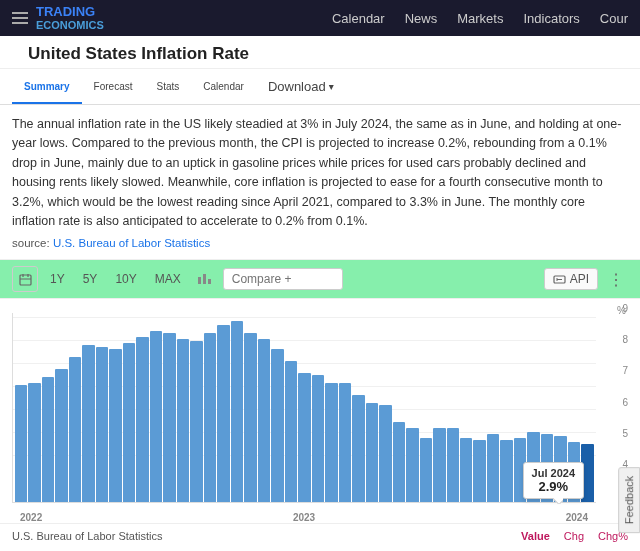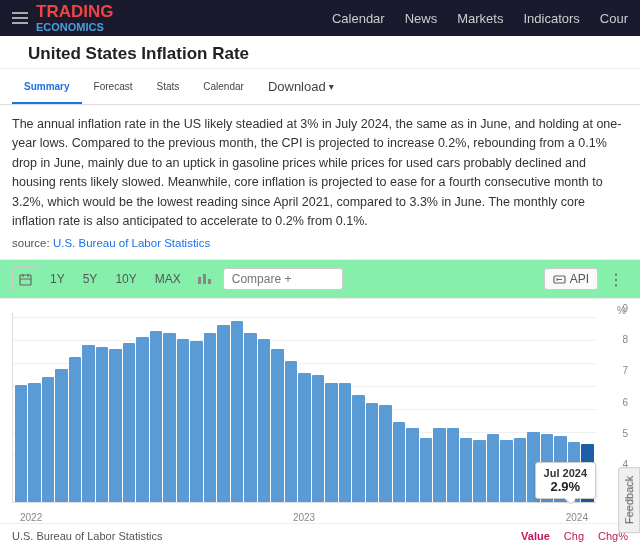--- a/index.html
+++ b/index.html
@@ -18,21 +18,21 @@
       display: flex;
       align-items: center;
       gap: 8px;
       margin-right: auto;
     }
     .hamburger {
       display: flex; flex-direction: column; gap: 3px; cursor: pointer;
     }
     .hamburger span { display: block; width: 16px; height: 2px; background: #aaa; }
     .logo-text { line-height: 1.1; }
-    .logo-trading { font-size: 17px; font-weight: bold; color: #ef4444; }
+    .logo-trading { font-size: 13px; font-weight: bold; color: #3b82f6; }
     .logo-economics { font-size: 11px; color: #4a9eda; font-weight: bold; }
     .header-nav { display: flex; gap: 20px; }
     .header-nav a { color: #ccc; text-decoration: none; font-size: 13px; }
 
     
     .page-title-bar {
       padding: 8px 28px 4px;
       border-bottom: 1px solid #eee;
     }
     .page-title {
@@ -187,21 +187,21 @@
     .tooltip {
       position: absolute;
       background: #fff;
       border: 1px solid #ccc;
       border-radius: 3px;
       padding: 4px 8px;
       font-size: 11px;
       text-align: center;
       pointer-events: none;
       box-shadow: 0 2px 4px rgba(0,0,0,0.15);
-      right: 32px;
+      right: 44px;
       bottom: 24px;
       min-width: 60px;
     }
     .tooltip-date { font-weight: bold; font-size: 11px; color: #333; }
     .tooltip-value { font-size: 13px; font-weight: bold; color: #222; }
     .tooltip-arrow {
       position: absolute;
       bottom: -6px;
       right: 20px;
       width: 10px;
@@ -222,20 +222,21 @@
 
     
     .x-axis-labels {
       position: absolute;
       bottom: 0;
       left: 0;
       right: 32px;
       display: flex;
       justify-content: space-between;
       padding: 0 8px;
+      font-weight: bold;
     }
     .x-label { font-size: 10px; color: #888; }
 
     
     .grid-line {
       position: absolute;
       left: 0;
       right: 32px;
       border-top: 1px solid #f0f0f0;
       pointer-events: none;

